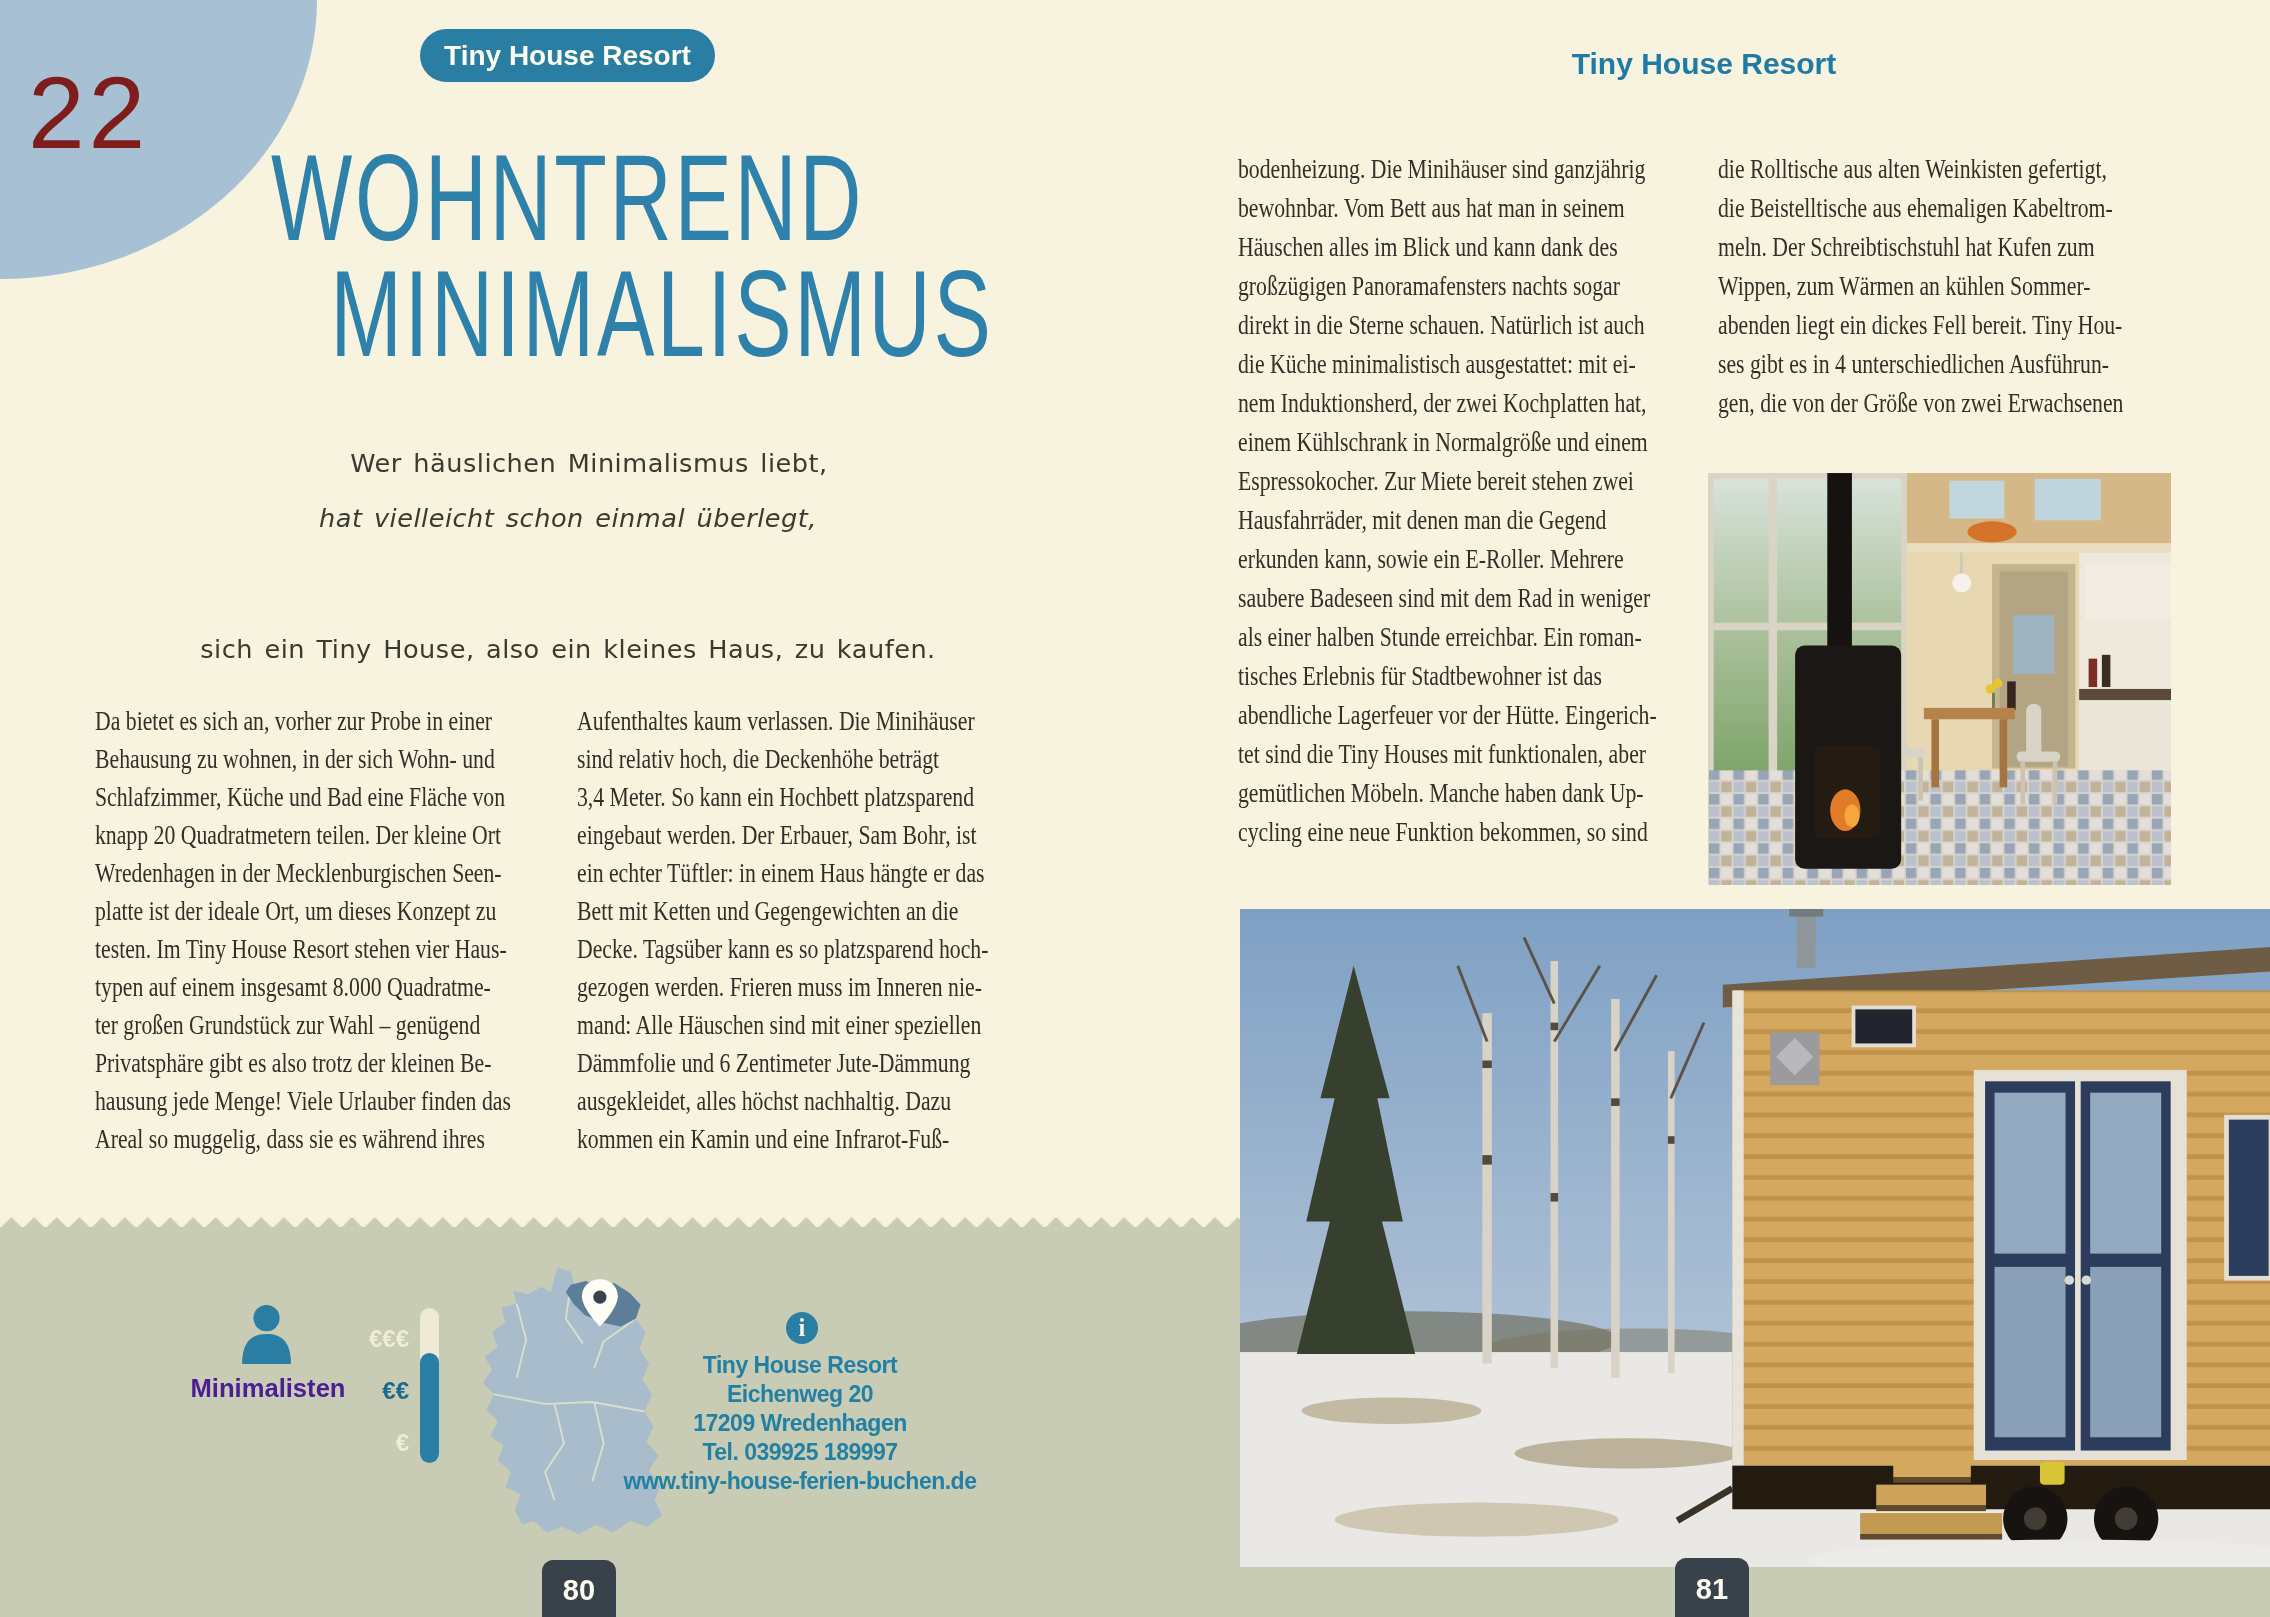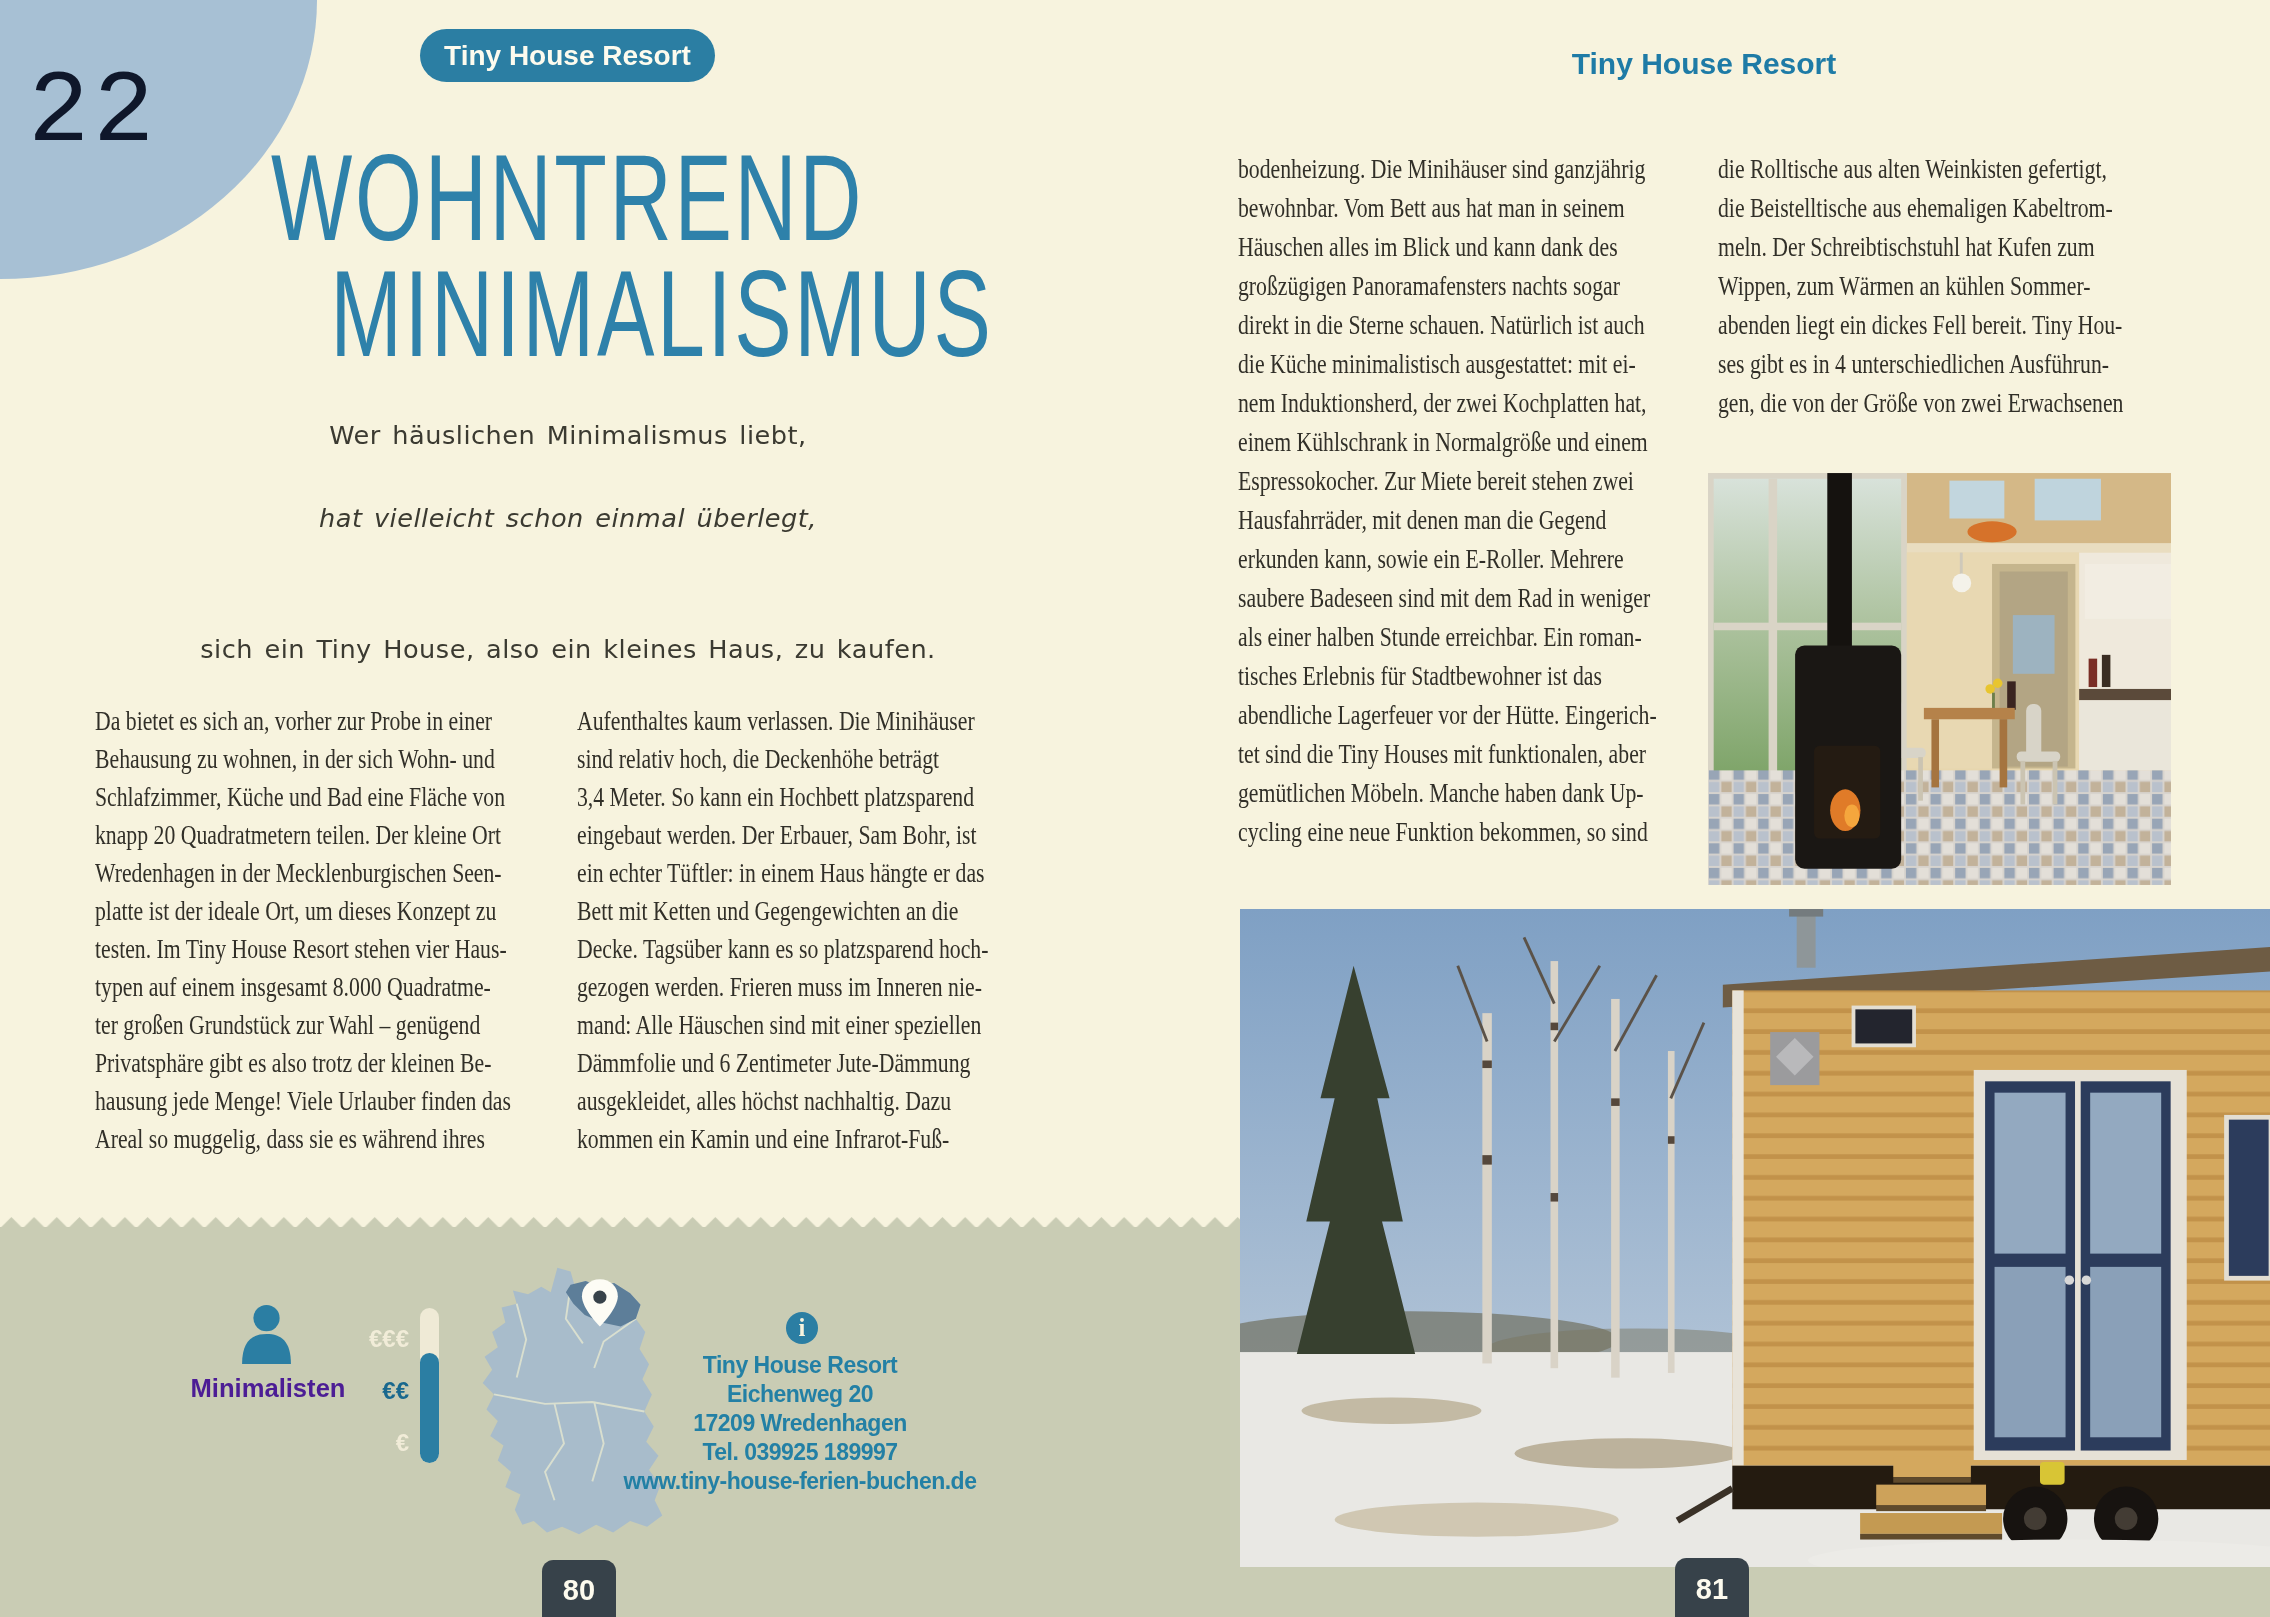--- a/index.html
+++ b/index.html
@@ -1,37 +1,37 @@
 <!DOCTYPE html>
 <html style="font-size:15px"><head>
 <meta charset="utf-8">
 <style>
   html,body{margin:0;padding:0;background:#888;}
   .spread{position:relative;width:2270px;height:1617px;background:#f7f3de;overflow:hidden;
           font-family:"Liberation Sans",sans-serif;}
   
   .corner{position:absolute;left:0;top:0;width:317px;height:279px;background:#a7c0d4;
           border-radius:0 0 100% 0;z-index:2;}
-  .corner-num{position:absolute;left:28px;top:55px;width:151px;color:#0f172a;
-          font-family:Liberation Mono, monospace;font-size:102px;font-weight:400;letter-spacing:3.8px;}
+  .corner-num{position:absolute;left:28px;top:55px;width:151px;color:#7f1d1d;
+          font-family:Liberation Sans, sans-serif;font-size:102px;font-weight:400;letter-spacing:3.8px;}
   
   .badge{position:absolute;left:420px;top:29px;width:295px;height:53px;border-radius:26.5px;
          background:#2b7ea3;z-index:3;text-align:center;}
   .badge span{color:#fdfbee;font-weight:700;font-size:28px;line-height:53px;}
   .r-header{position:absolute;left:1420px;top:47px;width:568px;text-align:center;
             color:#1e7ba6;font-weight:700;font-size:30px;}
   
   .title-line{position:absolute;left:0;width:1136px;text-align:center;color:#2e81aa;z-index:2;}
   .title-line span{display:inline-block;transform:scaleX(0.70);transform-origin:center top;
             font-size:123px;line-height:115px;font-weight:400;letter-spacing:3.8px;}
   .t1{top:140px;} .t2{top:256px;text-align:right;}
   
   .intro-line{position:absolute;left:0;width:1136px;text-align:center;color:#3b3a31;
             font-family:"DejaVu Sans",sans-serif;font-size:25.6px;letter-spacing:0.5px;word-spacing:2.8px;}
-  .i1{top:420px;} .i2{top:503px;font-style:italic;} .i3{top:588px;margin-top:46px;}
+  .i1{top:448px;padding-left:21px;} .i2{top:503px;font-style:italic;} .i3{top:588px;margin-top:46px;}
   
   .bodycol{position:absolute;color:#312f28;font-family:"Liberation Serif",serif;font-size:26.5px;
            white-space:pre;transform:scaleX(0.82);transform-origin:0 0;z-index:2;}
   .col-l{line-height:38px;} .col-r{line-height:39px;}
   .lc1{left:95px;top:702px;} .lc2{left:577px;top:702px;}
   .rc1{left:1238px;top:150px;} .rc2{left:1718px;top:150px;}
   
   .photo{position:absolute;z-index:2;display:block;}
   .ph-int{left:1708px;top:473px;}
   .ph-ext{left:1240px;top:909px;}

